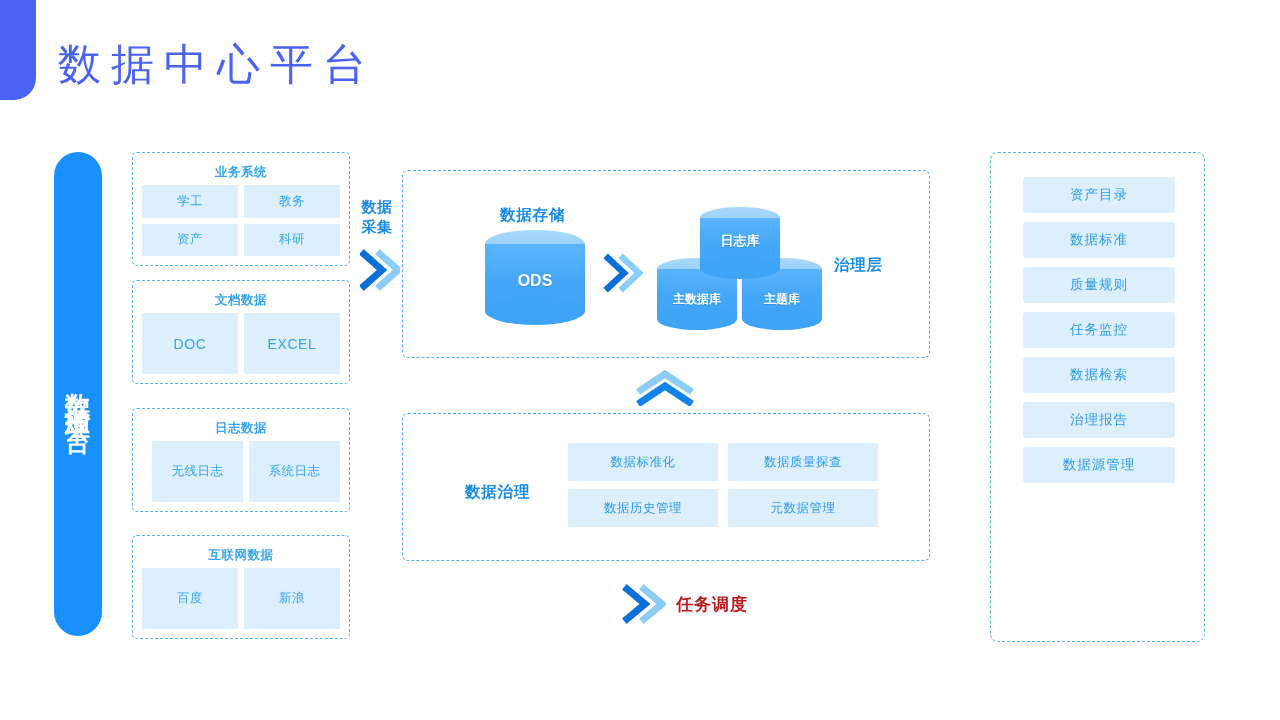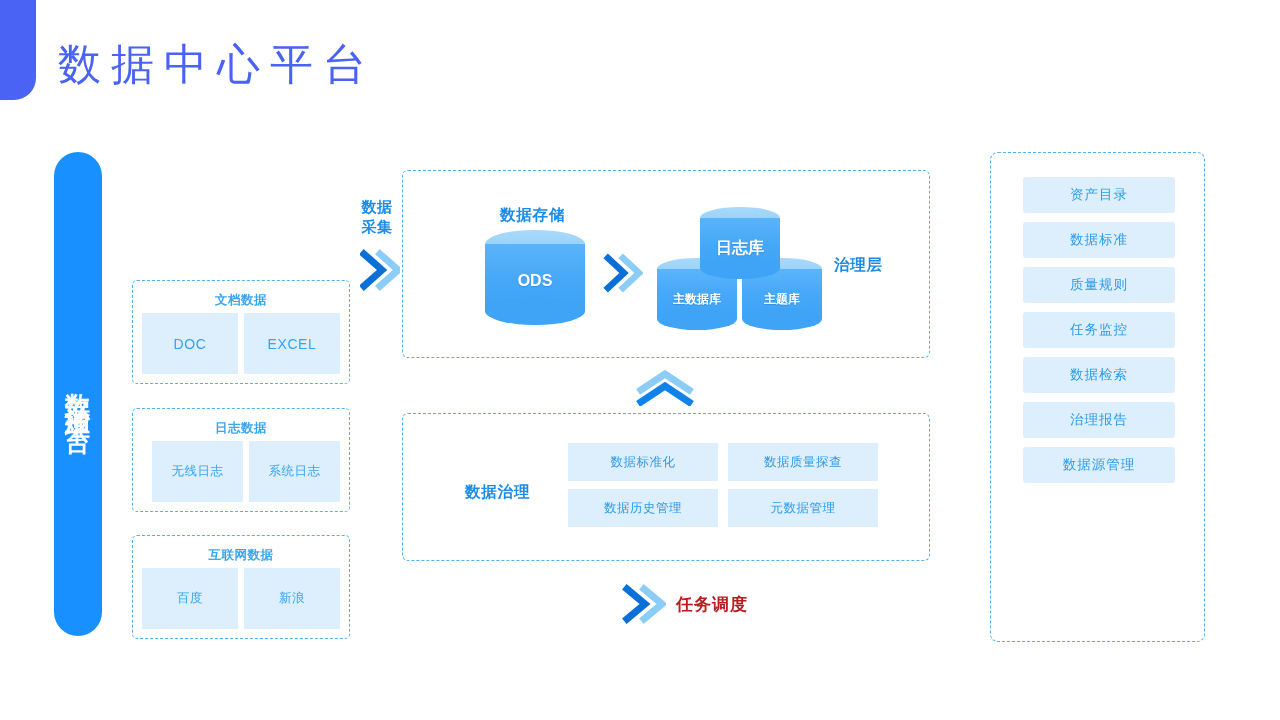--- a/index.html
+++ b/index.html
@@ -156,20 +156,29 @@
 
 <div id="stage">
 
   <div class="corner-deco"></div>
   <div class="page-title">数据中心平台</div>
 
   <div class="vbar">
     <div class="vbar-text">数据治理平台</div>
   </div>
 
+  <div class="dashed" style="left:132px;top:152px;width:218px;height:114px;">
+    <div class="src-title">业务系统</div>
+    <div class="chips" style="grid-template-columns:1fr 1fr;grid-template-rows:1fr 1fr;">
+      <div class="chip">学工</div>
+      <div class="chip">教务</div>
+      <div class="chip">资产</div>
+      <div class="chip">科研</div>
+    </div>
+  </div>
 
   <div class="dashed" style="left:132px;top:280px;width:218px;height:104px;">
     <div class="src-title">文档数据</div>
     <div class="chips" style="grid-template-columns:1fr 1fr;grid-template-rows:1fr;">
       <div class="chip latin">DOC</div>
       <div class="chip latin">EXCEL</div>
     </div>
   </div>
 
   <div class="dashed" style="left:132px;top:408px;width:218px;height:104px;">
@@ -214,21 +223,21 @@
     <svg width="40" height="42" viewBox="0 0 40 42">
       <path d="M5 6 L21 21 L5 36" fill="none" stroke="#0b6fd8" stroke-width="6.5" stroke-linecap="square"></path>
       <path d="M20 6 L36 21 L20 36" fill="none" stroke="#8ccdf7" stroke-width="6.5" stroke-linecap="square"></path>
     </svg>
   </div>
 
   <div class="cyl" style="left:700px;top:207px;width:80px;height:72px;z-index:2;">
     <div class="top" style="height:22px;"></div>
     <div class="body" style="top:11px;height:50px;"></div>
     <div class="bot" style="height:22px;"></div>
-    <div class="cap" style="top:32px;height:18px;font-size:16px;font-family:Liberation Serif, serif;">日志库</div>
+    <div class="cap" style="top:25px;height:18px;font-size:13px;font-family:Liberation Serif, serif;">日志库</div>
   </div>
 
   <div class="cyl" style="left:657px;top:258px;width:80px;height:72px;z-index:1;">
     <div class="top" style="height:22px;"></div>
     <div class="body" style="top:11px;height:50px;"></div>
     <div class="bot" style="height:22px;"></div>
     <div class="cap" style="top:32px;height:18px;font-size:12px;">主数据库</div>
   </div>
 
   <div class="cyl" style="left:742px;top:258px;width:80px;height:72px;z-index:1;">

